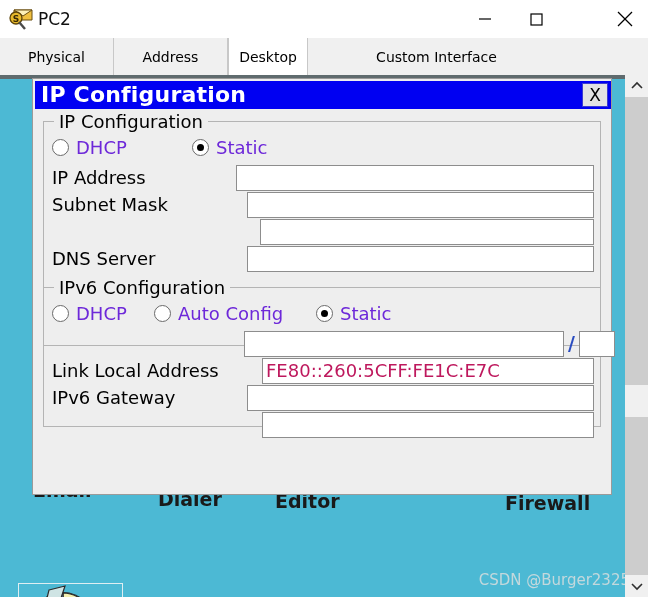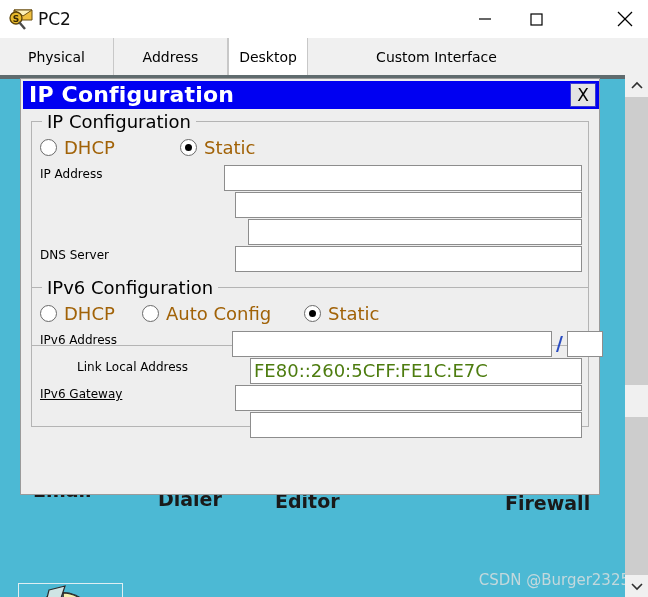--- a/index.html
+++ b/index.html
@@ -102,21 +102,21 @@
   .vscroll-arrow {
     position: absolute; left: 0; width: 23px; height: 22px;
     display: flex; align-items: center; justify-content: center;
     background: #f0f0f0;
   }
   .vscroll-arrow.up { top: 0; }
   .vscroll-arrow.down { bottom: 0; }
 
   
   .dialog {
-    position: absolute; left: 20px; top: 78px;
+    position: absolute; left: 32px; top: 78px;
     width: 580px; height: 417px;
     background: #eeeeee;
     border: 1px solid #9a9a9a;
     box-sizing: border-box;
     padding-left: 48px;
   }
   .dlg-titlebar {
     position: absolute; left: 2px; top: 2px;
     width: 576px; height: 28px;
     background: #0000f2;
@@ -161,33 +161,33 @@
     position: relative;
     flex: none;
   }
   .radio.checked::after {
     content: "";
     position: absolute; left: 4px; top: 4px;
     width: 7px; height: 7px; border-radius: 50%;
     background: #000000;
   }
   .radio-label {
-    margin-left: 7px; font-size: 18px; color: #a16207; white-space: nowrap;
+    margin-left: 7px; font-size: 18px; color: #6d28d9; white-space: nowrap;
   }
 
   .field-label {
-    position: absolute; font-size: 12px; color: #000; white-space: nowrap;
+    position: absolute; font-size: 18px; color: #000; white-space: nowrap;
   }
   .field-input {
     position: absolute;
     background: #ffffff;
     border: 1px solid #8d8d8d;
     box-sizing: border-box;
     font-size: 18px;
-    color: #4d7c0f;
+    color: #be185d;
     font-family: "DejaVu Sans", sans-serif;
     padding: 0 3px;
     line-height: 1;
     display: flex; align-items: center;
     overflow: hidden;
   }
   .slash {
     position: absolute;
     font-size: 19px; color: #2a4cc0; font-weight: bold;
   }
@@ -302,20 +302,21 @@
       <span class="radio-label">DHCP</span>
     </div>
     <div class="radio-row" style="left:148px; top:15px;">
       <span class="radio checked"></span>
       <span class="radio-label">Static</span>
     </div>
 
     <div class="field-label" style="left:8px;  top:45px;">IP Address</div>
     <div class="field-input" style="left:192px; top:43px; width:358px; height:26px;"></div>
 
+    <div class="field-label" style="left:8px;  top:72px;">Subnet Mask</div>
     <div class="field-input" style="left:203px; top:70px; width:347px; height:26px;"></div>
 
     <div class="field-input" style="left:216px; top:97px; width:334px; height:26px;"></div>
 
     <div class="field-label" style="left:8px;  top:126px;">DNS Server</div>
     <div class="field-input" style="left:203px; top:124px; width:347px; height:26px;"></div>
   </div>
 
   <div class="group" style="left:10px; top:208px; width:558px; height:140px;">
     <div class="group-title">IPv6 Configuration</div>
@@ -326,27 +327,26 @@
     </div>
     <div class="radio-row" style="left:110px; top:15px;">
       <span class="radio"></span>
       <span class="radio-label">Auto Config</span>
     </div>
     <div class="radio-row" style="left:272px; top:15px;">
       <span class="radio checked"></span>
       <span class="radio-label">Static</span>
     </div>
 
-    <div class="field-label" style="left:8px; top:45px;">IPv6 Address</div>
     <div class="field-input" style="left:200px; top:43px; width:320px; height:26px;"></div>
     <div class="slash" style="left:524px; top:44px;">/</div>
     <div class="field-input" style="left:535px; top:43px; width:36px; height:26px;"></div>
 
-    <div class="field-label" style="left:8px; top:72px;margin-left:37px;">Link Local Address</div>
+    <div class="field-label" style="left:8px; top:72px;">Link Local Address</div>
     <div class="field-input" style="left:218px; top:70px; width:332px; height:26px;">FE80::260:5CFF:FE1C:E7C</div>
 
-    <div class="field-label" style="left:8px; top:99px;text-decoration:underline;">IPv6 Gateway</div>
+    <div class="field-label" style="left:8px; top:99px;">IPv6 Gateway</div>
     <div class="field-input" style="left:203px; top:97px; width:347px; height:26px;"></div>
 
     <div class="field-input" style="left:218px; top:124px; width:332px; height:26px;"></div>
   </div>
 
 </div>
 
 </body></html>

